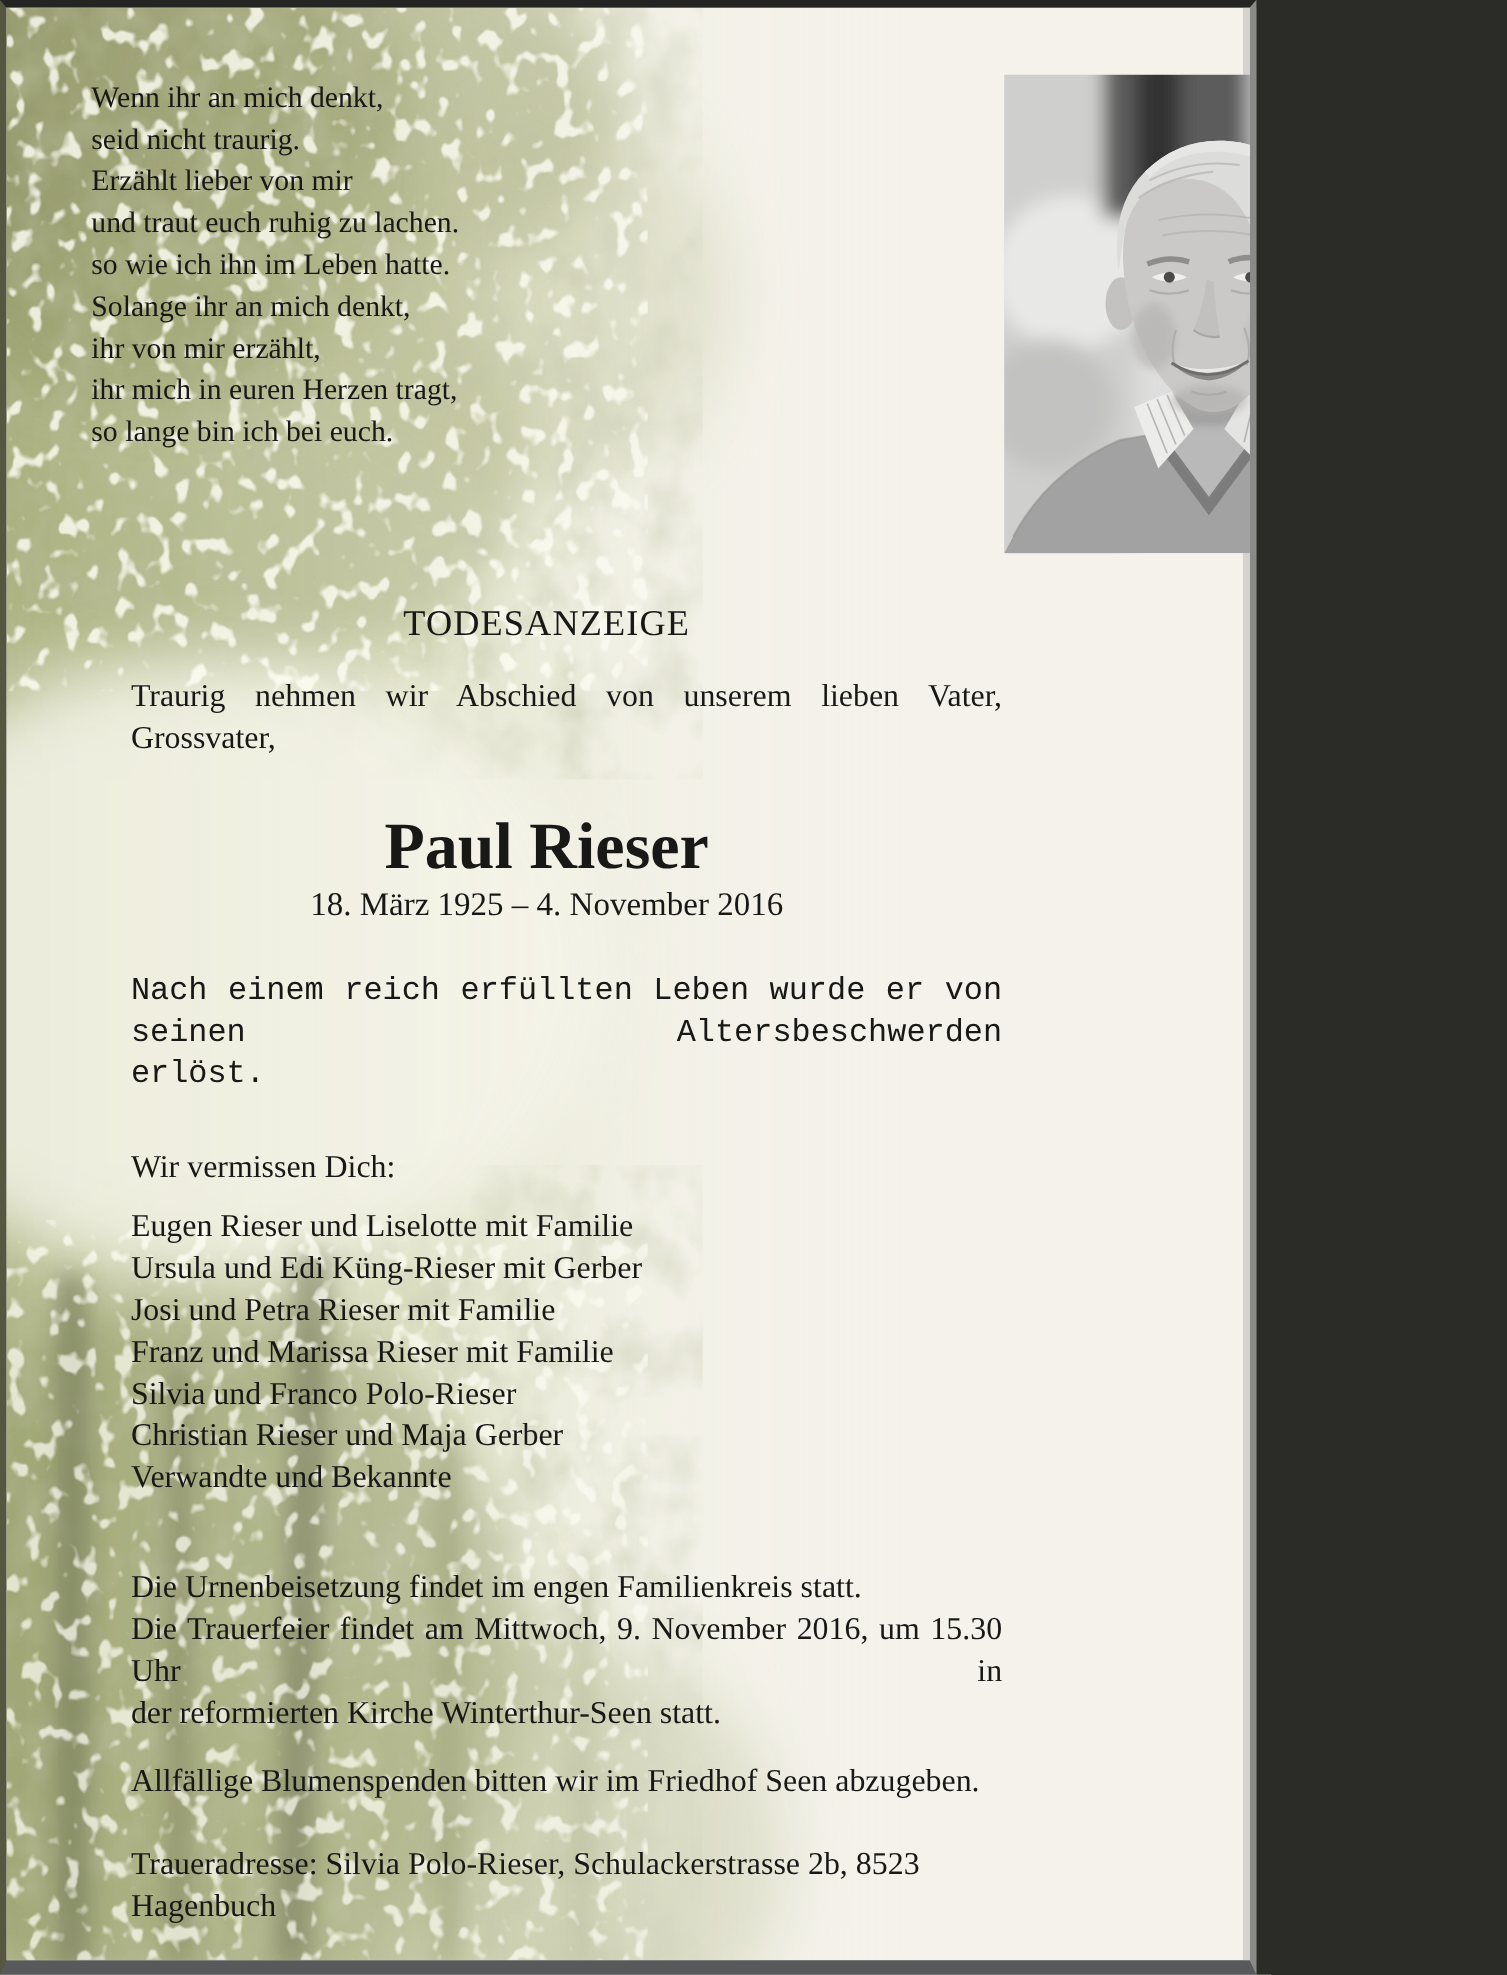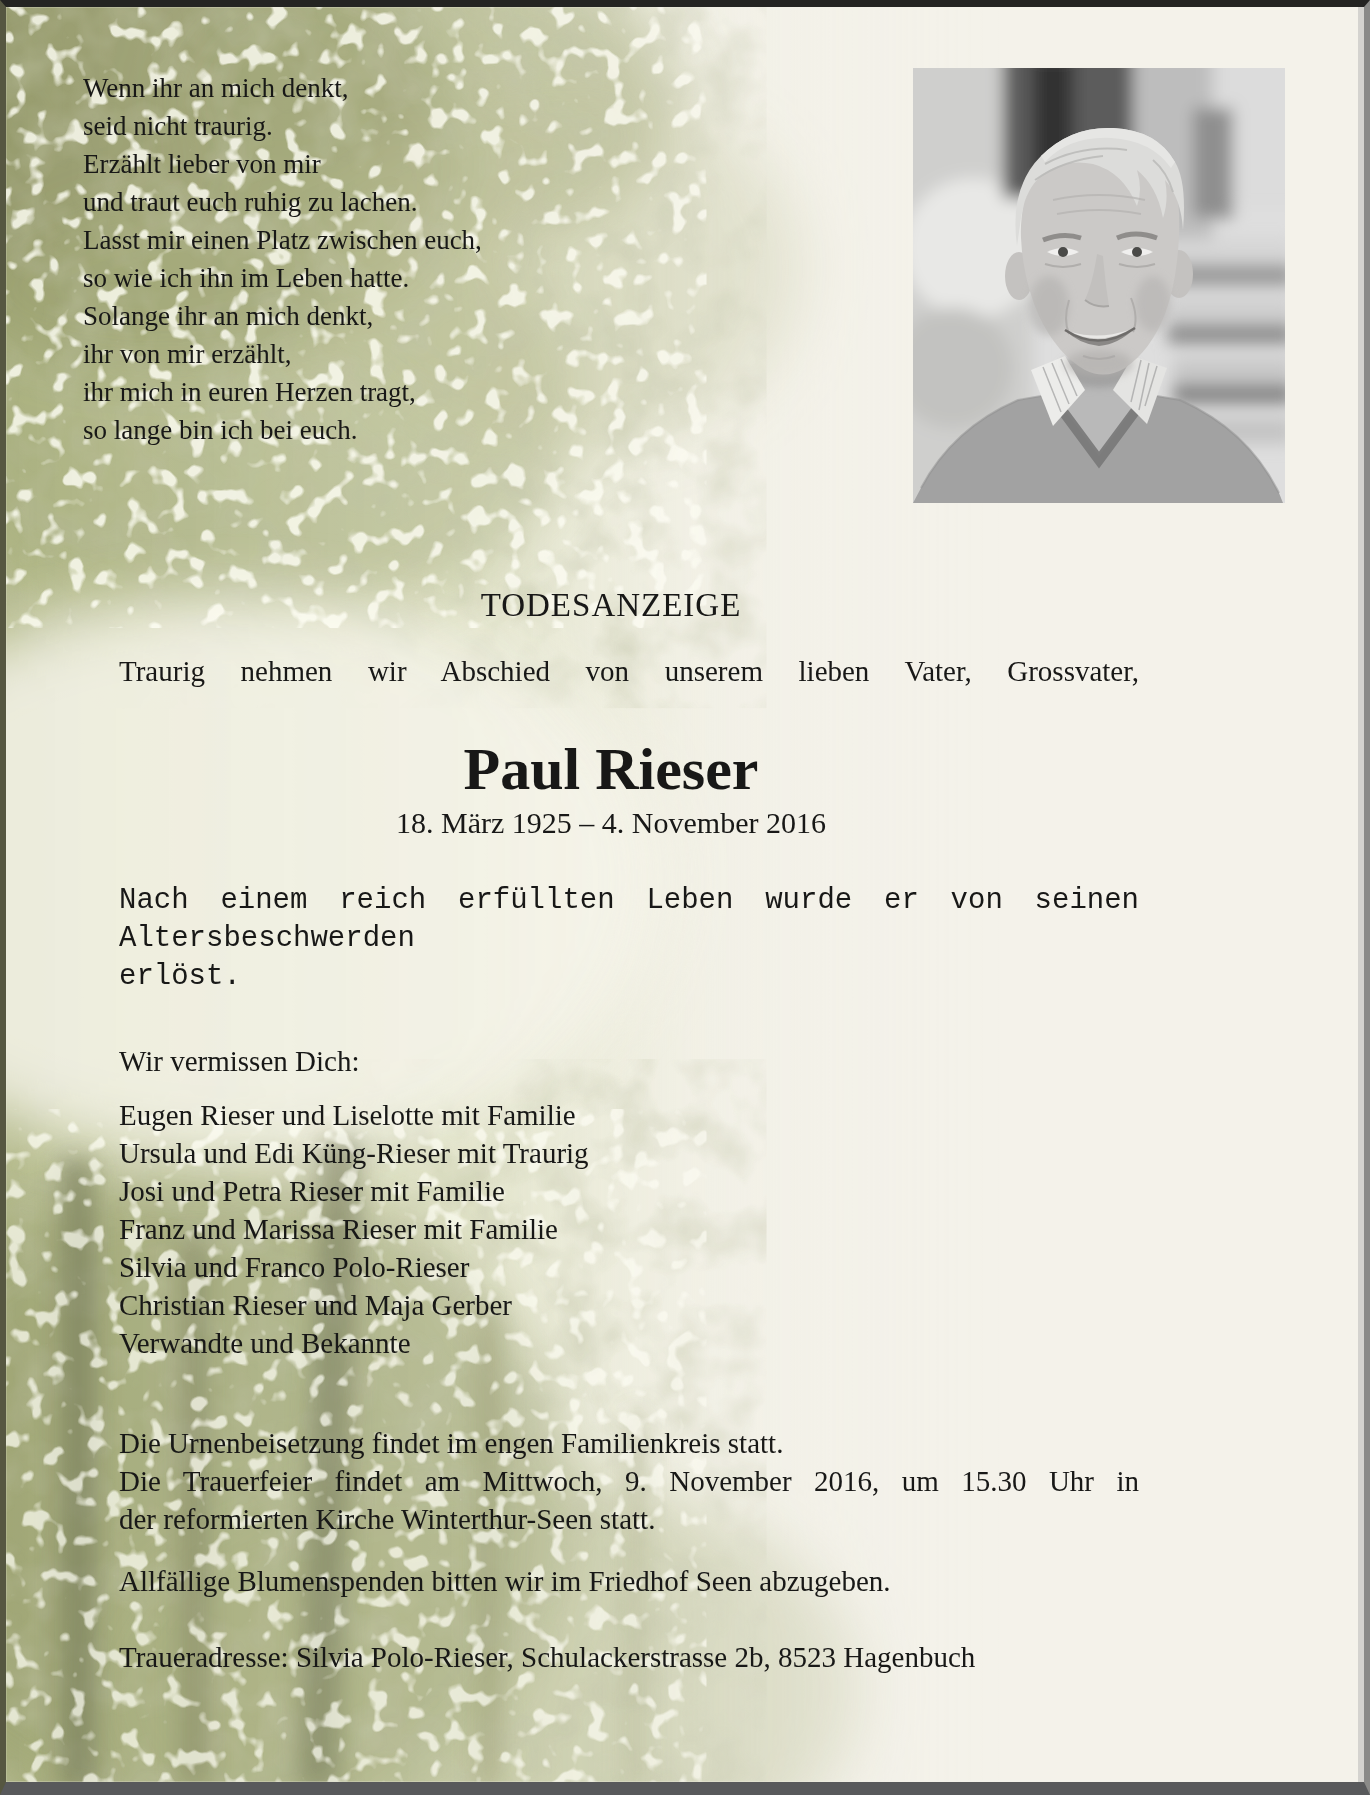--- a/index.html
+++ b/index.html
@@ -1,18 +1,18 @@
 <!DOCTYPE html>
 <html><head>
 <meta charset="utf-8">
 <style>
   html,body { margin:0; padding:0; background:#2b2b28; }
   .page {
     position:relative;
-    width:1370px; height:1795px;
+    width:1142px; height:1795px;
     box-sizing:border-box;
     background:#f5f3ec;
     border-top:7px solid #242422;
     border-left:6px solid #565741;
     border-right:6px solid #8a8a88;
     border-bottom:13px solid #58595b;
     overflow:hidden;
     font-family:"Liberation Serif", serif;
     color:#181817;
   }
@@ -199,21 +199,20 @@
     </svg>
   </figure>
 
   <div class="content">
 
     <div class="poem">
       <div class="poem-line">Wenn ihr an mich denkt,</div>
       <div class="poem-line">seid nicht traurig.</div>
       <div class="poem-line">Erzählt lieber von mir</div>
       <div class="poem-line">und traut euch ruhig zu lachen.</div>
-      <div class="poem-line">Lasst mir einen Platz zwischen euch,</div>
       <div class="poem-line">so wie ich ihn im Leben hatte.</div>
       <div class="poem-line">Solange ihr an mich denkt,</div>
       <div class="poem-line">ihr von mir erzählt,</div>
       <div class="poem-line">ihr mich in euren Herzen tragt,</div>
       <div class="poem-line">so lange bin ich bei euch.</div>
     </div>
 
     <h1 class="heading">TODESANZEIGE</h1>
 
     <div class="intro body-text">
@@ -226,21 +225,21 @@
 
     <div class="release body-text">
       <div class="jline">Nach einem reich erfüllten Leben wurde er von seinen Altersbeschwerden</div>
       <div>erlöst.</div>
     </div>
 
     <div class="missing body-text">Wir vermissen Dich:</div>
 
     <div class="family body-text">
       <div class="family-line">Eugen Rieser und Liselotte mit Familie</div>
-      <div class="family-line">Ursula und Edi Küng-Rieser mit Traurig</div>
+      <div class="family-line">Ursula und Edi Küng-Rieser mit Gerber</div>
       <div class="family-line">Josi und Petra Rieser mit Familie</div>
       <div class="family-line">Franz und Marissa Rieser mit Familie</div>
       <div class="family-line">Silvia und Franco Polo-Rieser</div>
       <div class="family-line">Christian Rieser und Maja Gerber</div>
       <div class="family-line">Verwandte und Bekannte</div>
     </div>
 
     <p class="burial body-text">Die Urnenbeisetzung findet im engen Familienkreis statt.</p>
 
     <div class="service body-text">

